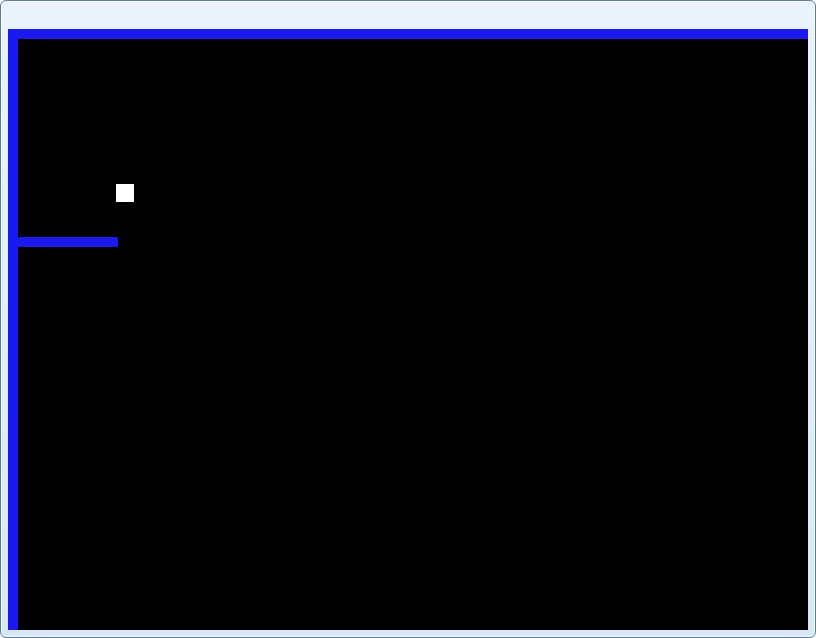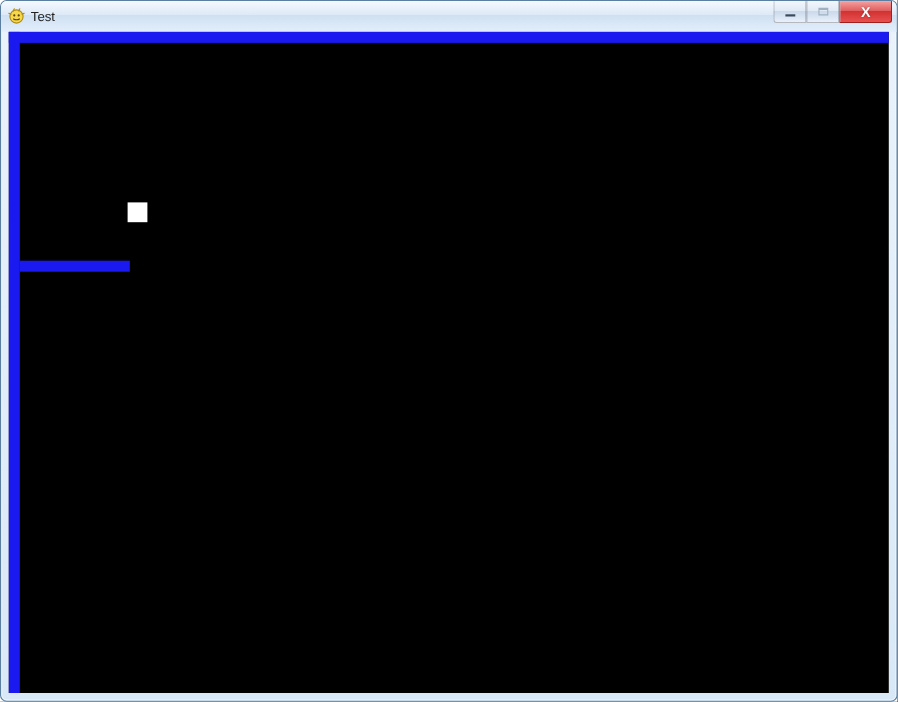--- a/index.html
+++ b/index.html
@@ -122,43 +122,20 @@
     }
     .player {
       position: absolute;
       background: #fff;
     }
   </style>
 </head>
 <body>
 
 <div class="window">
-  <div class="titlebar">
-    <span class="app-icon">
-      <svg width="16" height="16" viewBox="0 0 16 16">
-        <circle cx="8" cy="8" r="6" fill="#f5d84a" stroke="#b08a10" stroke-width="1"></circle>
-        <path d="M5 3 L6 1 M10 3 L11 1 M3 6 L1 5 M13 6 L15 5" stroke="#b08a10" stroke-width="1" stroke-linecap="round"></path>
-        <circle cx="6" cy="7" r="1" fill="#5a3a10"></circle>
-        <circle cx="10" cy="7" r="1" fill="#5a3a10"></circle>
-        <path d="M5 10 Q8 12 11 10" stroke="#5a3a10" stroke-width="1" fill="none"></path>
-      </svg>
-    </span>
-    <span class="title-text">Test</span>
-    <div class="win-controls">
-      <div class="win-btn btn-min" title="Minimize">
-        <div class="glyph-min"></div>
-      </div>
-      <div class="win-btn btn-max" title="Maximize">
-        <div class="glyph-max"></div>
-      </div>
-      <div class="win-btn btn-close" title="Close">
-        <span class="glyph-close">X</span>
-      </div>
-    </div>
-  </div>
 
   <div class="client-area">
     <div class="game-canvas">
       <div class="wall wall-top"></div>
       <div class="wall wall-left"></div>
       <div class="platform" id="plat0" style="left: 10px; top: 208px; width: 100px; height: 10px;"></div>
       <div class="player" id="player" style="left: 108px; top: 155px; width: 18px; height: 18px;"></div>
     </div>
   </div>
 </div>

